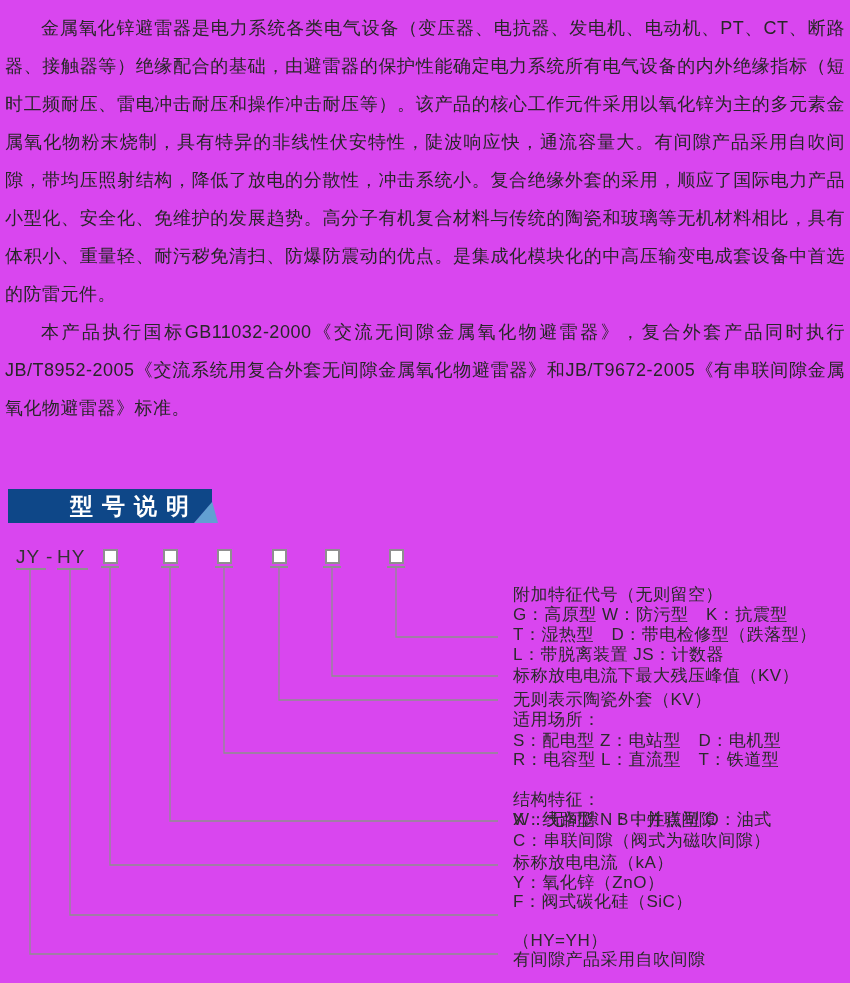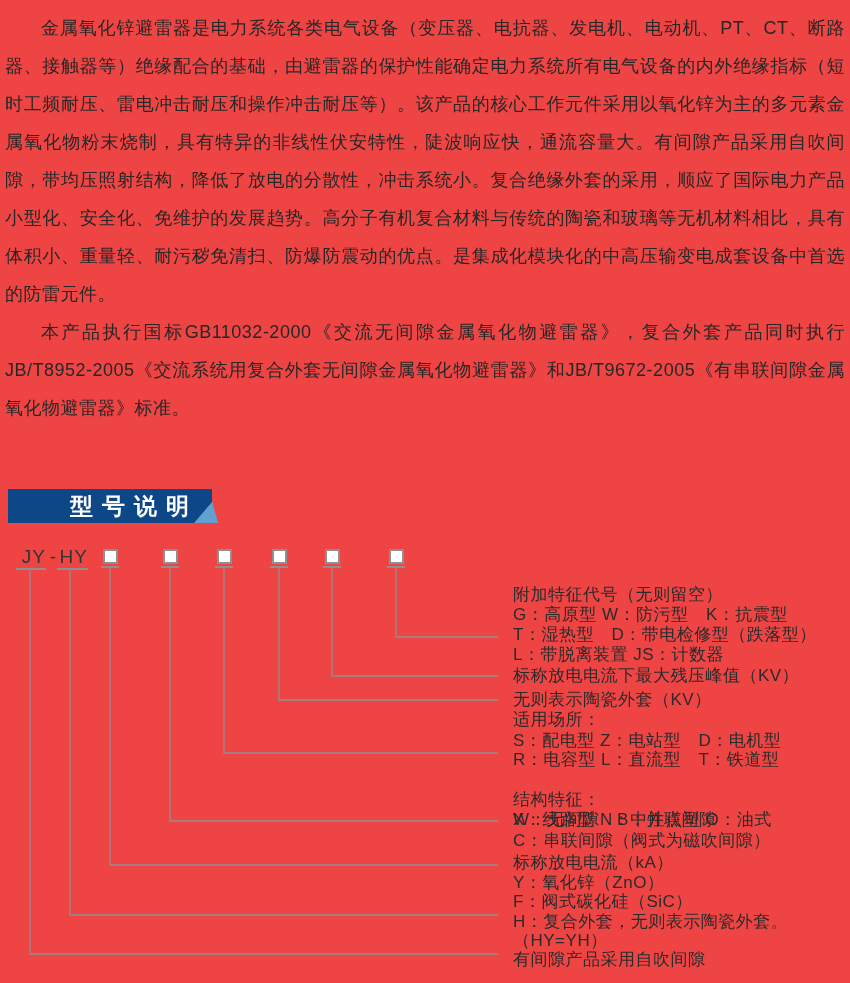--- a/index.html
+++ b/index.html
@@ -1,36 +1,36 @@
 <!DOCTYPE html>
 <html><head>
 <meta charset="utf-8">
 <style>
   html,body{margin:0;padding:0;background:#ffffff;}
   .page{
-    position:relative;width:850px;height:983px;background:#ef4444;overflow:hidden;
+    position:relative;width:850px;height:983px;background:#d946ef;overflow:hidden;
     font-family:"Liberation Sans","DejaVu Sans",sans-serif;color:#272727;
   }
   
   .intro{position:absolute;top:9px;left:5px;width:840px;}
   .intro p{
     margin:0;font-size:18px;line-height:38px;letter-spacing:0.5px;
     text-align:justify;text-indent:2em;color:#272727;font-weight:500;
   }
   
   .banner{position:absolute;left:8px;top:485px;width:212px;height:40px;}
   .banner svg{position:absolute;left:0;top:0;}
   .banner-title{
     position:absolute;left:4px;top:4px;width:186px;height:34px;line-height:34px;
     color:#ffffff;font-size:23px;font-weight:bold;letter-spacing:9px;
     text-align:right;white-space:nowrap;
   }
   
   .model-code{position:absolute;top:546px;height:22px;font-size:19px;font-weight:500;
-    color:#333333;letter-spacing:1px;text-align:right;}
+    color:#333333;letter-spacing:1px;text-align:left;}
   .u{border-bottom:2px solid #8f8f8f;}
   .mc-jy{left:16px;width:30px;}
   .mc-dash{left:46px;width:11px;}
   .mc-hy{left:57px;width:31px;}
   
   .box-group{position:absolute;top:549px;width:18px;}
   .bg1{left:101px}.bg2{left:161px}.bg3{left:215px}.bg4{left:270px}.bg5{left:323px}.bg6{left:387px}
   .box-square{display:block;margin:0 auto;width:11px;height:11px;border:2px solid #8f8f8f;background:#fff;}
   .box-underline{display:block;margin-top:2px;width:18px;height:2px;background:#8f8f8f;}
   
@@ -118,18 +118,17 @@
       <div class="legend-row r7">适用场所：</div>
       <div class="legend-row r8">S：配电型 Z：电站型　D：电机型</div>
       <div class="legend-row r9">R：电容型 L：直流型　T：铁道型</div>
       <div class="legend-row r10">X：线路型 N：中性点型 O：油式</div>
       <div class="legend-row r11">结构特征：</div>
       <div class="legend-row r12">W：无间隙　B：并联间隙</div>
       <div class="legend-row r13">C：串联间隙（阀式为磁吹间隙）</div>
       <div class="legend-row r14">标称放电电流（kA）</div>
       <div class="legend-row r15">Y：氧化锌（ZnO）</div>
       <div class="legend-row r16">F：阀式碳化硅（SiC）</div>
-      <div class="legend-row r17">H：复合外套，无则表示陶瓷外套。</div>
       <div class="legend-row r18">（HY=YH）</div>
       <div class="legend-row r19">有间隙产品采用自吹间隙</div>
     </div>
 
 </div>
 
 </body></html>

